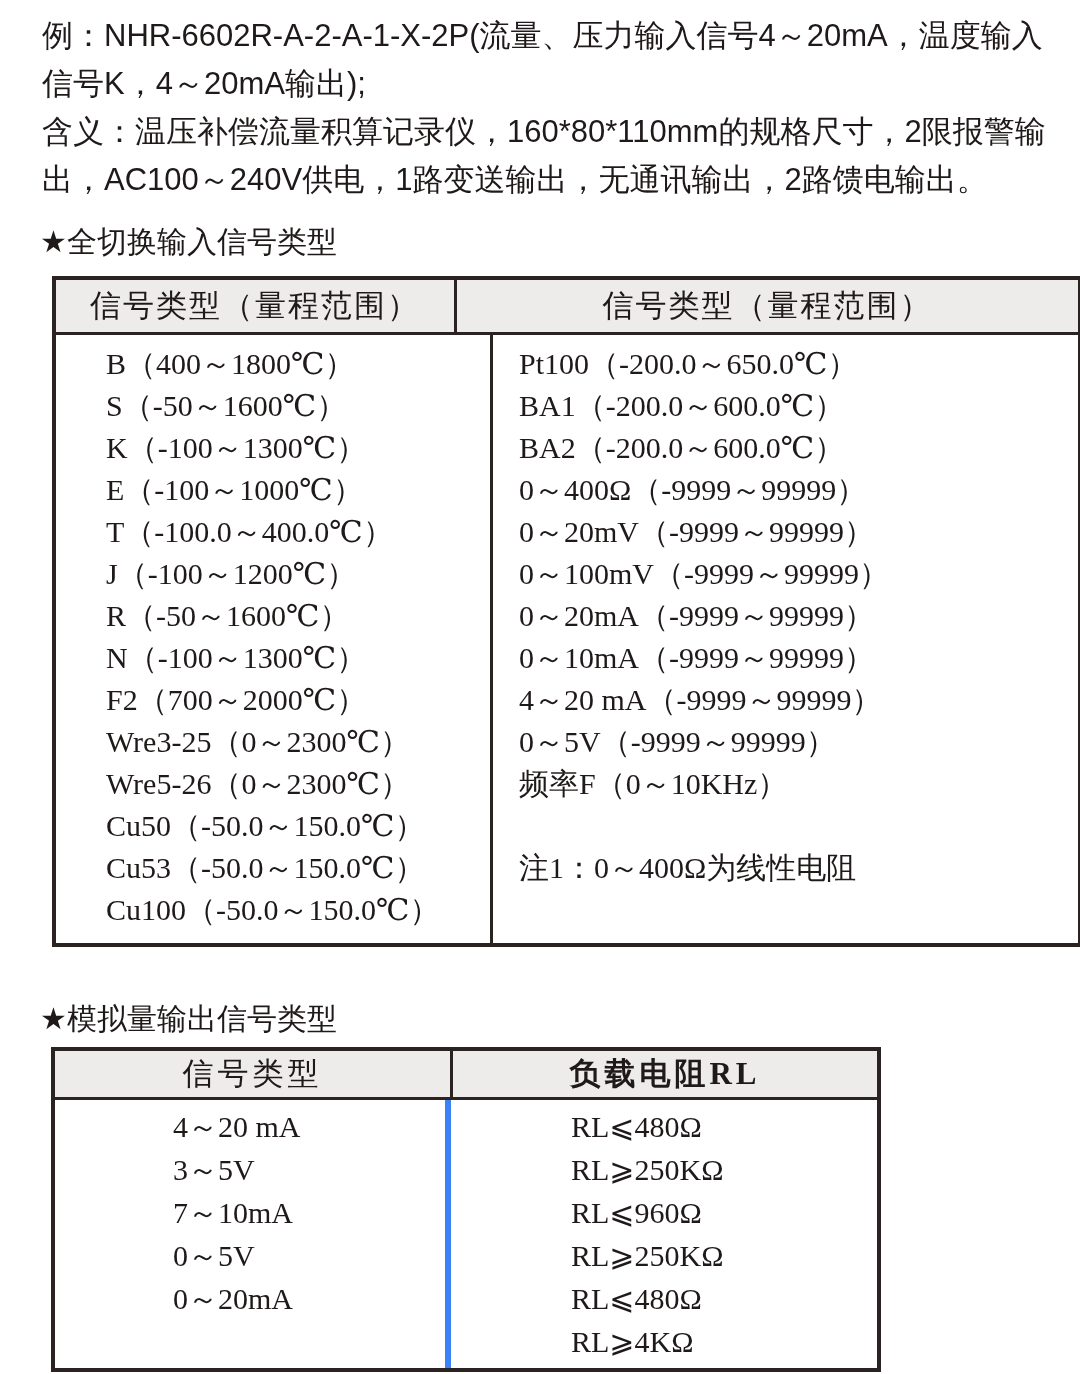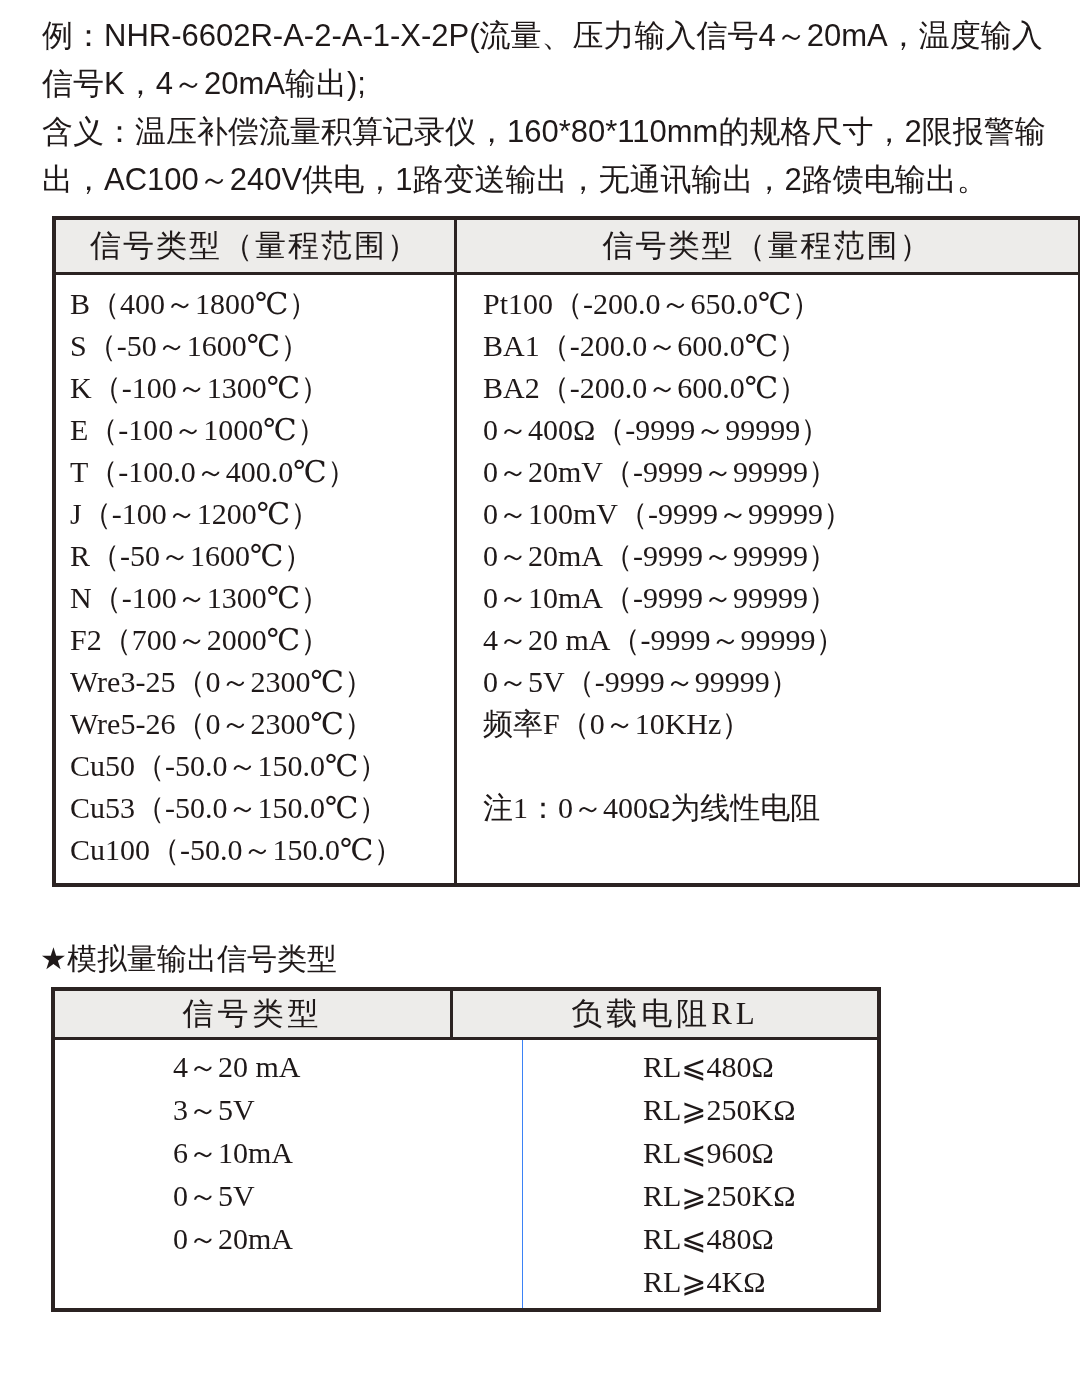--- a/index.html
+++ b/index.html
@@ -39,21 +39,21 @@
   .t1-h-cell {
     height: 52px; line-height: 52px;
     text-align: center;
     font-family: "Liberation Serif", "DejaVu Serif", serif;
     font-size: 31px;
     letter-spacing: 2px;
     white-space: nowrap;
   }
   .t1-h-cell.c1 { width: 401px; border-right: 3px solid #2b2322; }
   .t1-h-cell.c2 { flex: 1; }
-  .t1-body { display: flex; }
+  .t1-body { display: flex; padding-left: 36px; }
   .t1-col { padding-top: 8px; padding-bottom: 12px; }
   .t1-col.c1 { width: 401px; border-right: 3px solid #2b2322; padding-left: 14px; }
   .t1-col.c2 { flex: 1; padding-left: 26px; }
   .t1-line {
     height: 42px; line-height: 42px;
     font-family: "Liberation Serif", "DejaVu Serif", serif;
     font-size: 30px;
     white-space: nowrap;
   }
 
@@ -67,44 +67,45 @@
   .t2-header { display: flex; background: #edecea; border-bottom: 3px solid #2b2322; }
   .t2-h-cell {
     height: 46px; line-height: 46px;
     text-align: center;
     font-family: "Liberation Serif", "DejaVu Serif", serif;
     font-size: 31px;
     letter-spacing: 4px;
     white-space: nowrap;
   }
   .t2-h-cell.c1 { width: 398px; border-right: 3px solid #2b2322; text-align: center; }
-  .t2-h-cell.c2 { flex: 1; }
+  .t2-h-cell.c2 { flex: 1; font-weight: bold; }
   .t2-body { display: flex; }
   .t2-col { padding-top: 5px; padding-bottom: 5px; }
-  .t2-col.c1 { width: 468px; border-right: 1px solid #3b82f6; padding-left: 118px; }
+  .t2-col.c1 { width: 396px; border-right: 6px solid #3b82f6; padding-left: 118px; }
   .t2-col.c2 { flex: 1; padding-left: 120px; }
   .t2-line {
     height: 43px; line-height: 43px;
     font-family: "Liberation Serif", "DejaVu Serif", serif;
     font-size: 30px;
     white-space: nowrap;
   }
 </style>
 </head>
 <body>
 
 <div>
 
   <div class="intro">
     <div class="intro-line">例：NHR-6602R-A-2-A-1-X-2P(流量、压力输入信号4～20mA，温度输入</div>
     <div class="intro-line">信号K，4～20mA输出);</div>
     <div class="intro-line">含义：温压补偿流量积算记录仪，160*80*110mm的规格尺寸，2限报警输</div>
     <div class="intro-line">出，AC100～240V供电，1路变送输出，无通讯输出，2路馈电输出。</div>
   </div>
 
+  <div class="section-heading heading-1">★全切换输入信号类型</div>
 
   <div class="table1">
     <div class="t1-header">
       <div class="t1-h-cell c1">信号类型（量程范围）</div>
       <div class="t1-h-cell c2">信号类型（量程范围）</div>
     </div>
     <div class="t1-body">
       <div class="t1-col c1">
         <div class="t1-line">B（400～1800℃）</div>
         <div class="t1-line">S（-50～1600℃）</div>
@@ -143,21 +144,21 @@
 
   <div class="table2">
     <div class="t2-header">
       <div class="t2-h-cell c1">信号类型</div>
       <div class="t2-h-cell c2">负载电阻RL</div>
     </div>
     <div class="t2-body">
       <div class="t2-col c1">
         <div class="t2-line">4～20 mA</div>
         <div class="t2-line">3～5V</div>
-        <div class="t2-line">6～10mA</div>
+        <div class="t2-line">7～10mA</div>
         <div class="t2-line">0～5V</div>
         <div class="t2-line">0～20mA</div>
       </div>
       <div class="t2-col c2">
         <div class="t2-line">RL⩽480Ω</div>
         <div class="t2-line">RL⩾250KΩ</div>
         <div class="t2-line">RL⩽960Ω</div>
         <div class="t2-line">RL⩾250KΩ</div>
         <div class="t2-line">RL⩽480Ω</div>
         <div class="t2-line">RL⩾4KΩ</div>

